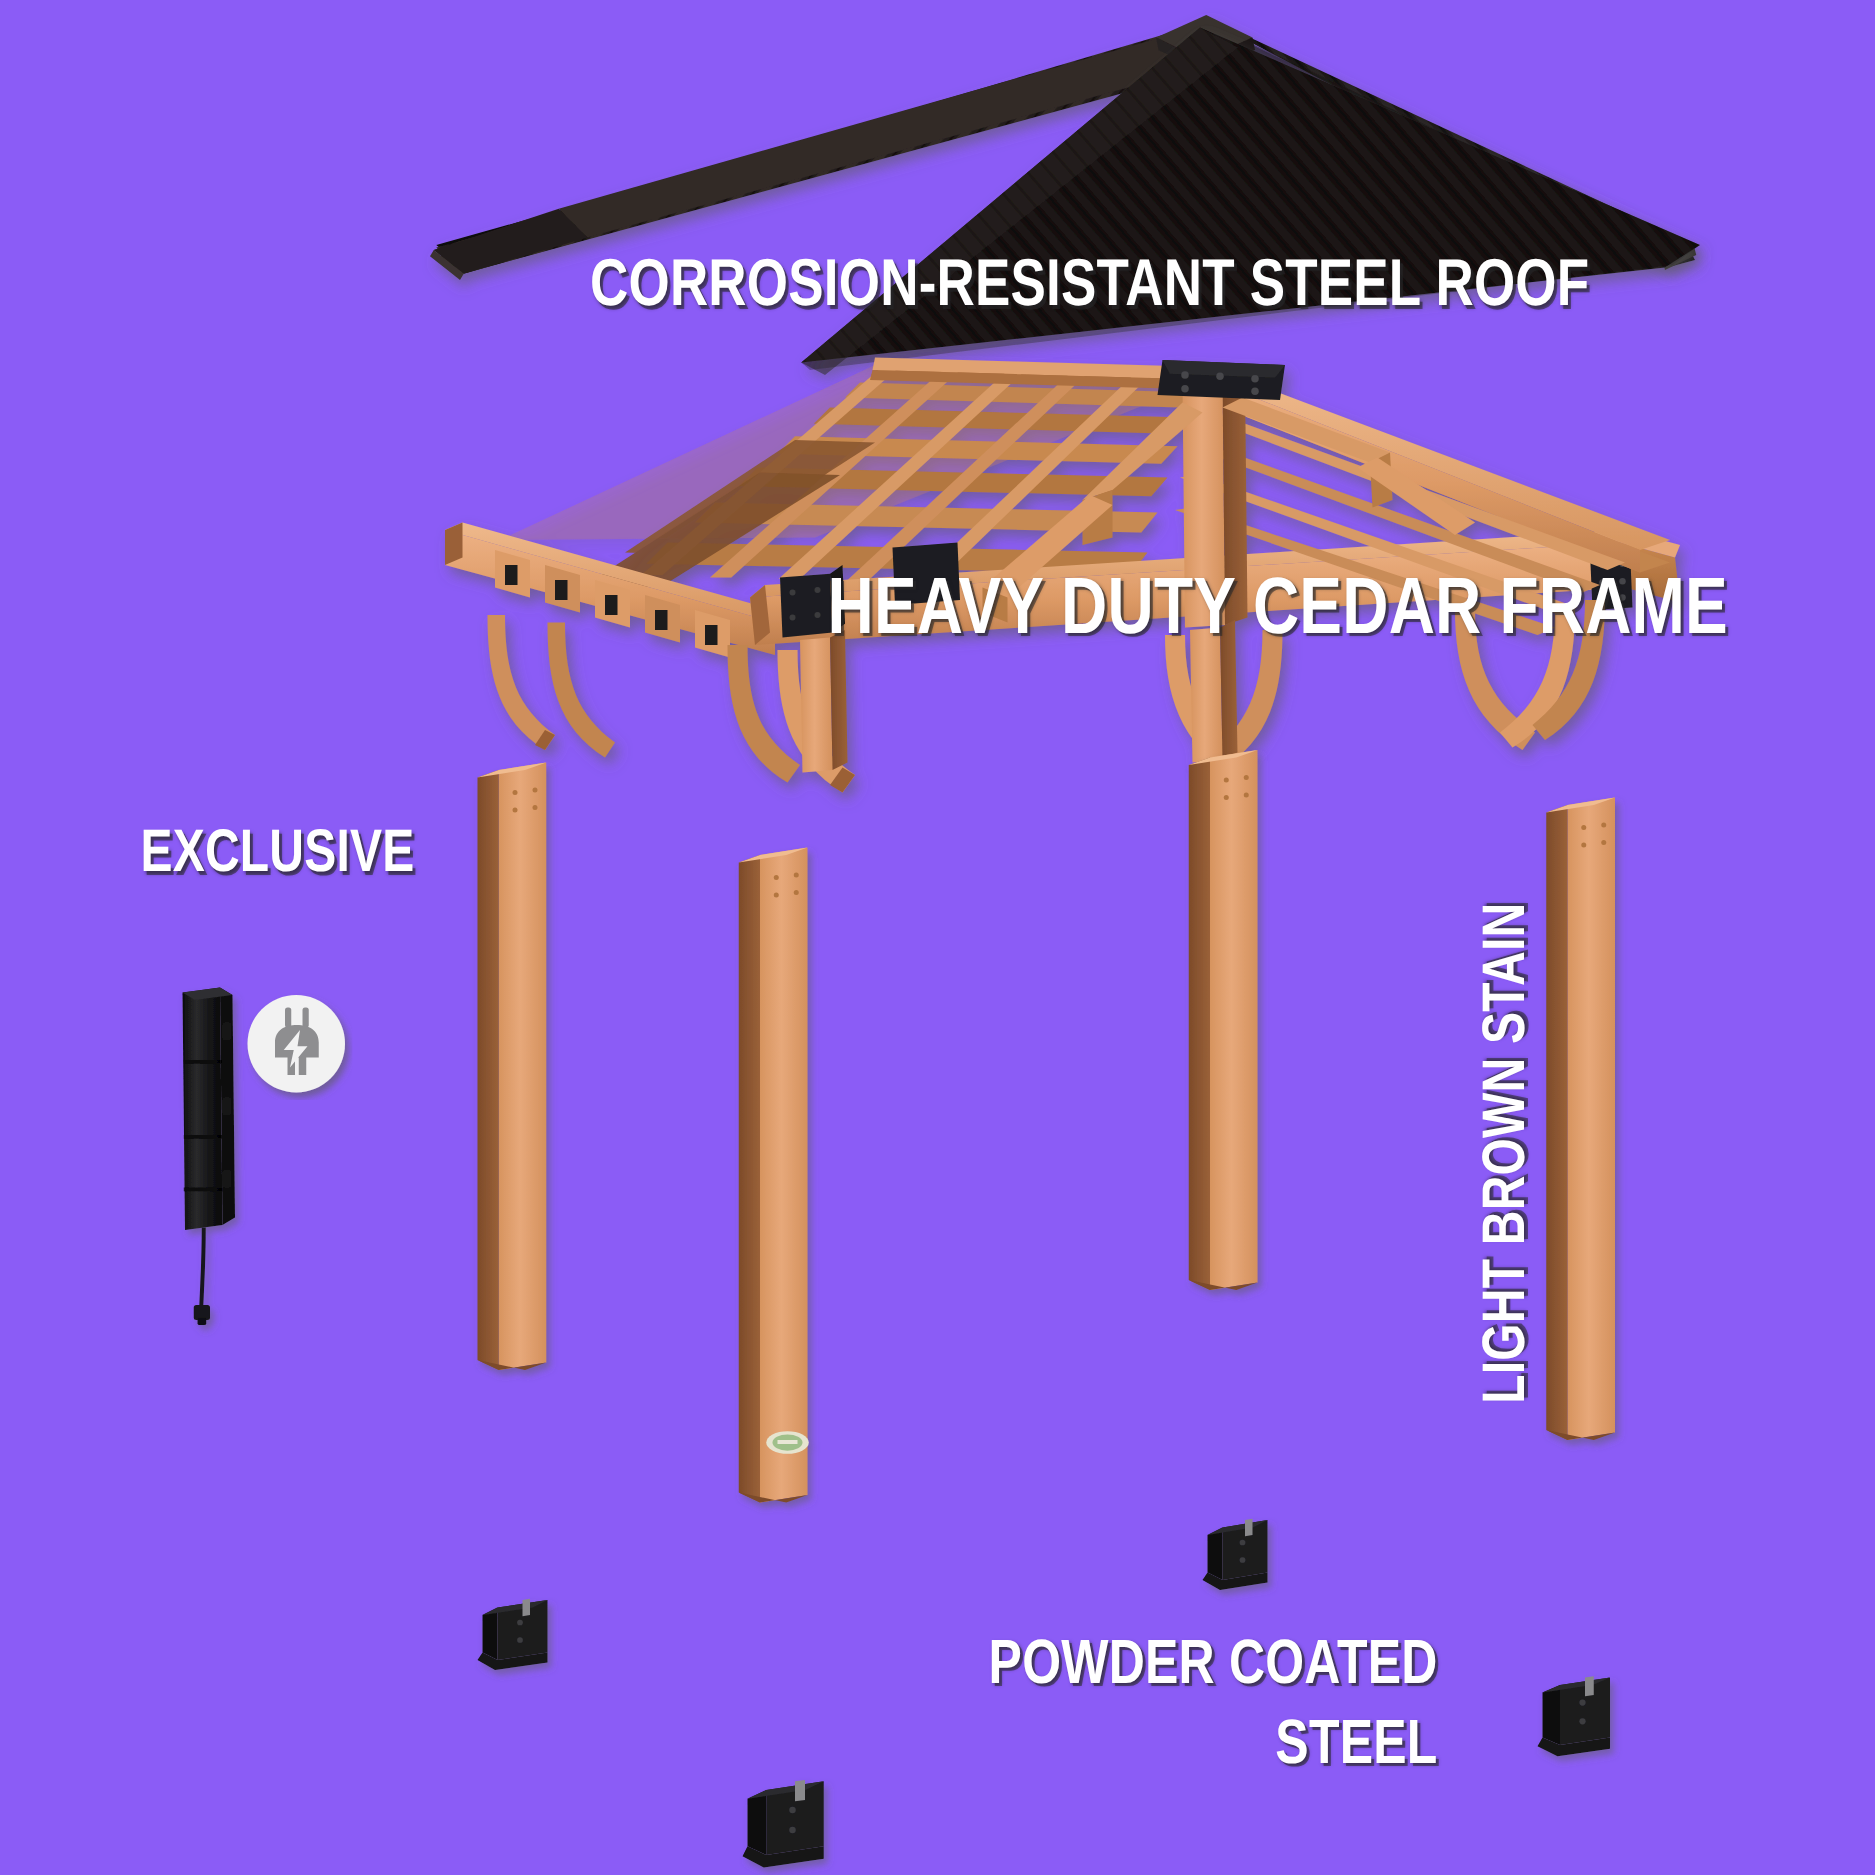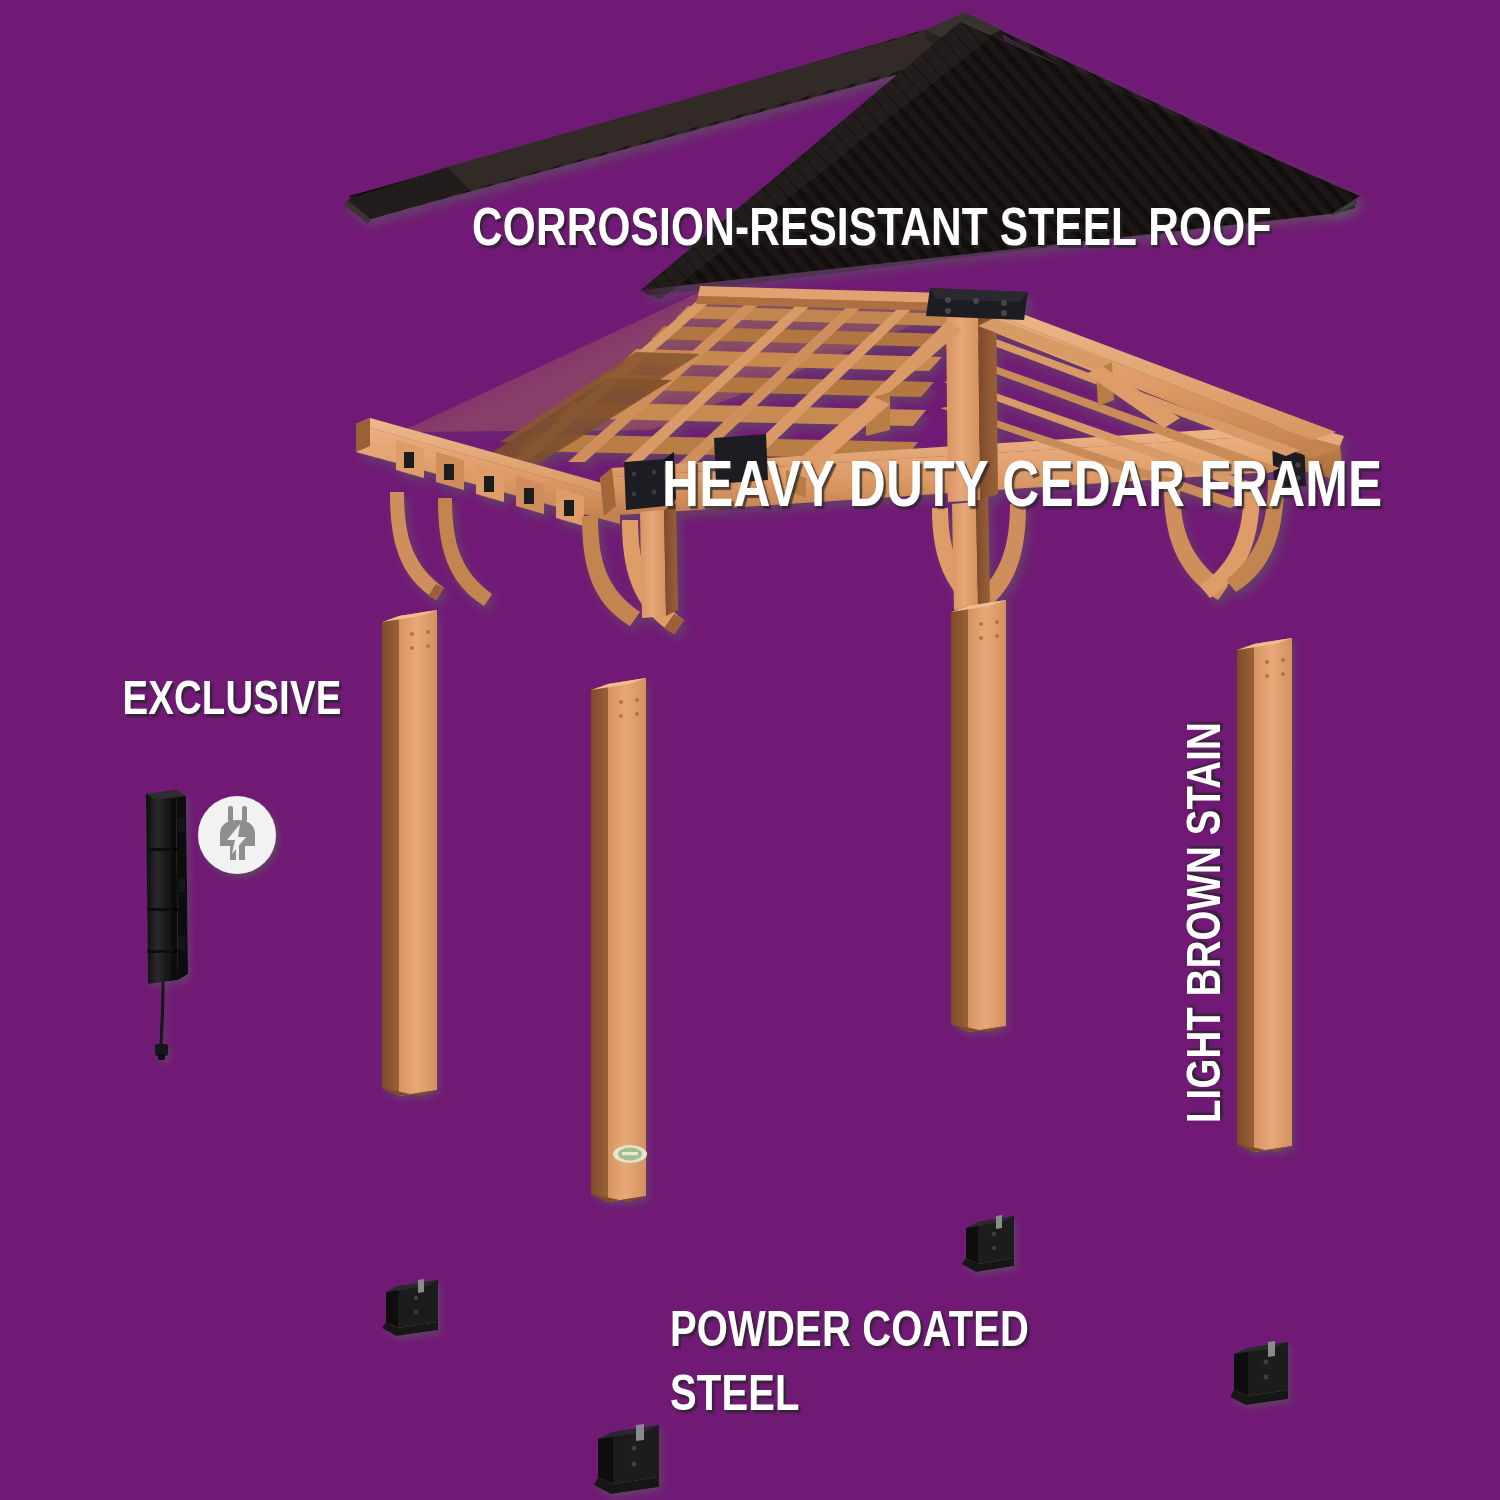--- a/index.html
+++ b/index.html
@@ -32,44 +32,44 @@
     transform-origin:left top;
     -webkit-font-smoothing:antialiased;
   }
   .squeeze{display:inline-block;transform:scaleX(.80);transform-origin:left center;}
   .squeeze-c{display:inline-block;transform:scaleX(.80);transform-origin:center center;}
 
   #lbl-roof{left:472px;top:196px;font-size:53px;}
   #lbl-frame{left:662px;top:447px;font-size:64px;}
 
   #lbl-powerport{
-    left:74px;top:651px;width:316px;text-align:center;
-    font-size:48px;line-height:62px;white-space:normal;margin-top:16px;
+    left:64px;top:651px;width:316px;text-align:center;
+    font-size:48px;line-height:62px;white-space:normal;
   }
   #lbl-powerport .tm{font-size:24px;vertical-align:-2px;letter-spacing:0;}
 
   #lbl-stain{
     left:1176px;top:1123px;font-size:48px;
     transform:rotate(-90deg);transform-origin:left top;
   }
 
   #lbl-anchor{
-    left:610px;top:1297px;width:600px;text-align:left;
+    left:610px;top:1297px;width:600px;text-align:right;
     font-size:50px;line-height:64px;white-space:normal;
   }
 
   
   #power-badge{
     position:absolute;left:196px;top:794px;width:86px;height:86px;
   }
 </style>
 </head>
 <body style="background: rgb(155, 155, 157);">
 
-<div id="stage" style="background: #701a75;">
+<div id="stage" style="background: #8b5cf6;">
 
   <svg class="art" viewBox="0 0 1500 1500">
     <defs>
 
       <linearGradient id="gCedarFront" x1="0" y1="0" x2="1" y2="0">
         <stop offset="0%" stop-color="#d7945f"></stop>
         <stop offset="45%" stop-color="#e7a87a"></stop>
         <stop offset="100%" stop-color="#d4915d"></stop>
       </linearGradient>
       <linearGradient id="gCedarSide" x1="0" y1="0" x2="1" y2="0">

